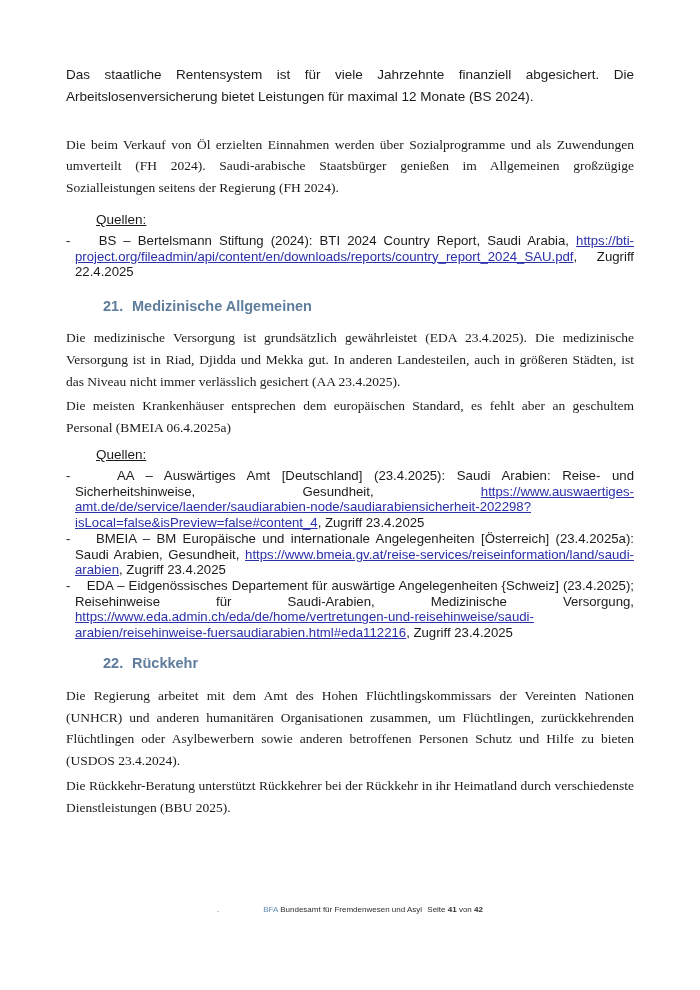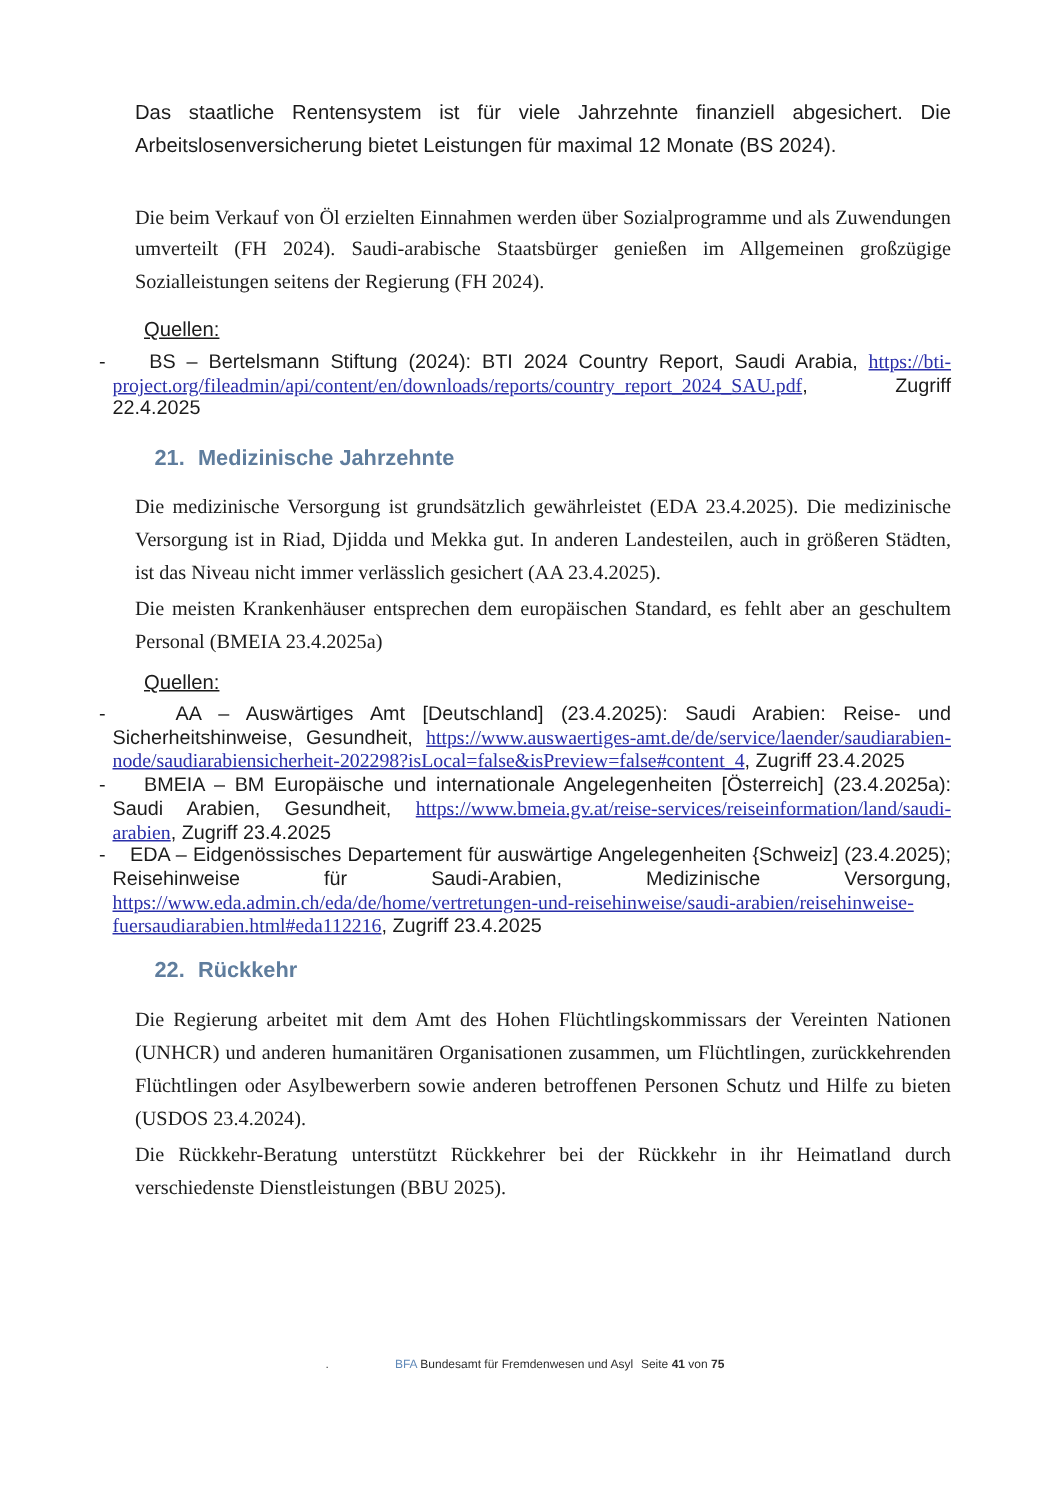--- a/index.html
+++ b/index.html
@@ -16,21 +16,20 @@
     position:relative;
     overflow:hidden;
     color:var(--body);
   }
   .page{padding:64px 66px 0 66px;}
   .para{
     font-size:13.5px;
     line-height:21.8px;
     text-align:justify;
     color:var(--body);
-    margin-left:24px;
   }
   .para.gap-lg{margin-bottom:26px;}
   .para.gap-md{margin-bottom:12px;font-family:Liberation Serif, serif;}
   .para-group .para{margin-bottom:3px;font-family:Liberation Serif, serif;}
   .quellen{
     font-size:13.5px;
     line-height:17px;
     margin-bottom:5px;
     margin-left:30px;
   }
@@ -43,21 +42,20 @@
   }
   .src-item{
     padding-left:9px;
     text-indent:-9px;
   }
   a.doc-link{
     color:var(--link);
     text-decoration:underline;
     overflow-wrap:break-word;
     cursor:pointer;
-    font-family:Liberation Serif, serif;
   }
   .section-heading{
     font-size:14.5px;
     line-height:18px;
     font-weight:700;
     color:var(--heading);
     padding-left:4px;
   }
   .section-heading .sec-num{display:inline-block;width:29px;margin-left:33px;}
   #heading-21{margin:17px 0 12px 0;}
@@ -88,26 +86,26 @@
 
   <div class="quellen">
     <span class="u">Quellen:</span>
   </div>
 
   <div class="src-list">
       <div class="src-item"><span>-&nbsp;&nbsp;&nbsp;&nbsp;</span>BS – Bertelsmann Stiftung (2024): BTI 2024 Country Report, Saudi Arabia, <a class="doc-link">https://bti-project.org/fileadmin/api/content/en/downloads/reports/country_report_2024_SAU.pdf</a>, Zugriff 22.4.2025</div>
     </div>
 
   <h2 class="section-heading" id="heading-21">
-    <span class="sec-num">21.</span><span class="sec-title">Medizinische Jahrzehnte</span>
+    <span class="sec-num">21.</span><span class="sec-title">Medizinische Allgemeinen</span>
   </h2>
 
   <div class="para-group">
       <p class="para">Die medizinische Versorgung ist grundsätzlich gewährleistet (EDA 23.4.2025). Die medizinische Versorgung ist in Riad, Djidda und Mekka gut. In anderen Landesteilen, auch in größeren Städten, ist das Niveau nicht immer verlässlich gesichert (AA 23.4.2025).</p>
-      <p class="para">Die meisten Krankenhäuser entsprechen dem europäischen Standard, es fehlt aber an geschultem Personal (BMEIA 23.4.2025a)</p>
+      <p class="para">Die meisten Krankenhäuser entsprechen dem europäischen Standard, es fehlt aber an geschultem Personal (BMEIA 06.4.2025a)</p>
     </div>
 
   <div class="quellen q2">
     <span class="u">Quellen:</span>
   </div>
 
   <div class="src-list">
       <div class="src-item"><span>-&nbsp;&nbsp;&nbsp;&nbsp;</span>AA – Auswärtiges Amt [Deutschland] (23.4.2025): Saudi Arabien: Reise- und Sicherheitshinweise, Gesundheit, <a class="doc-link">https://www.auswaertiges-amt.de/de/service/laender/saudiarabien-node/saudiarabiensicherheit-202298?isLocal=false&amp;isPreview=false#content_4</a>, Zugriff 23.4.2025</div>
       <div class="src-item"><span>-&nbsp;&nbsp;&nbsp;&nbsp;</span>BMEIA – BM Europäische und internationale Angelegenheiten [Österreich] (23.4.2025a): Saudi Arabien, Gesundheit, <a class="doc-link">https://www.bmeia.gv.at/reise-services/reiseinformation/land/saudi-arabien</a>, Zugriff 23.4.2025</div>
       <div class="src-item"><span>-&nbsp;&nbsp;&nbsp;&nbsp;</span>EDA – Eidgenössisches Departement für auswärtige Angelegenheiten {Schweiz] (23.4.2025); Reisehinweise für Saudi-Arabien, Medizinische Versorgung, <a class="doc-link">https://www.eda.admin.ch/eda/de/home/vertretungen-und-reisehinweise/saudi-arabien/reisehinweise-fuersaudiarabien.html#eda112216</a>, Zugriff 23.4.2025</div>
@@ -124,15 +122,15 @@
 
 </div>
 
 <div class="footer">
   <span class="logo"><span class="dot">.</span><span class="bfa">BFA</span></span>
   <span>Bundesamt für Fremdenwesen und Asyl</span>
   <span class="pageinfo">
     <span>Seite</span>
     <span class="bold">41</span>
     <span>von</span>
-    <span class="bold">75</span>
+    <span class="bold">42</span>
   </span>
 </div>
 
 </body></html>

